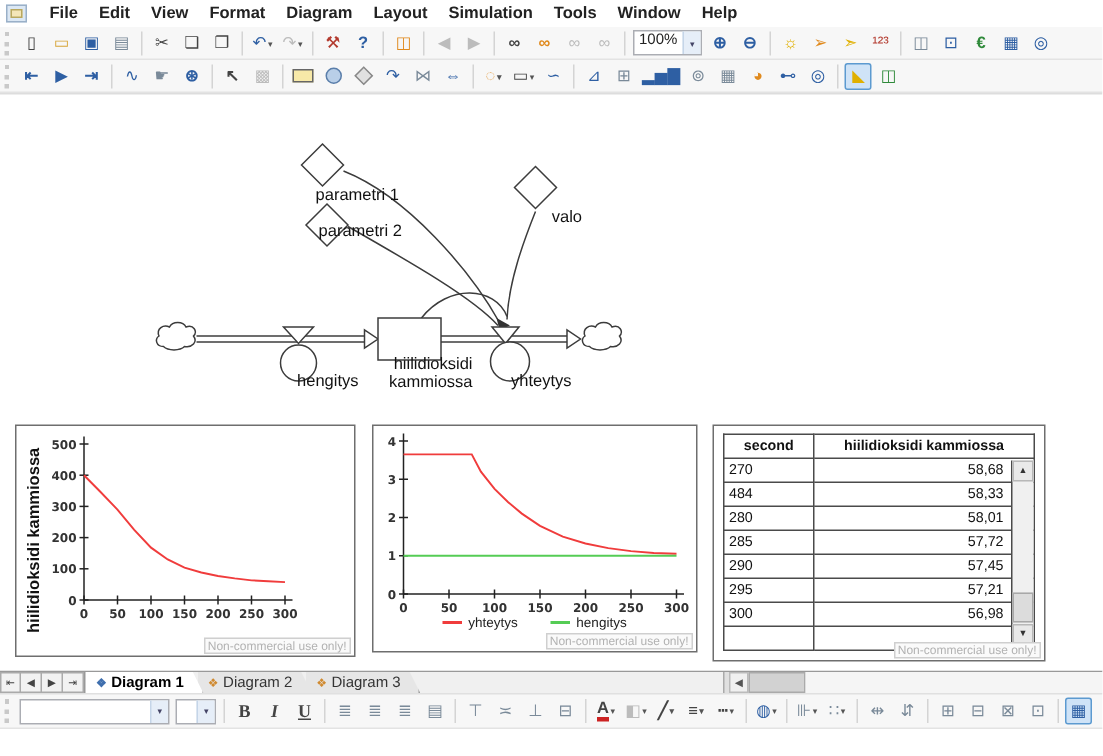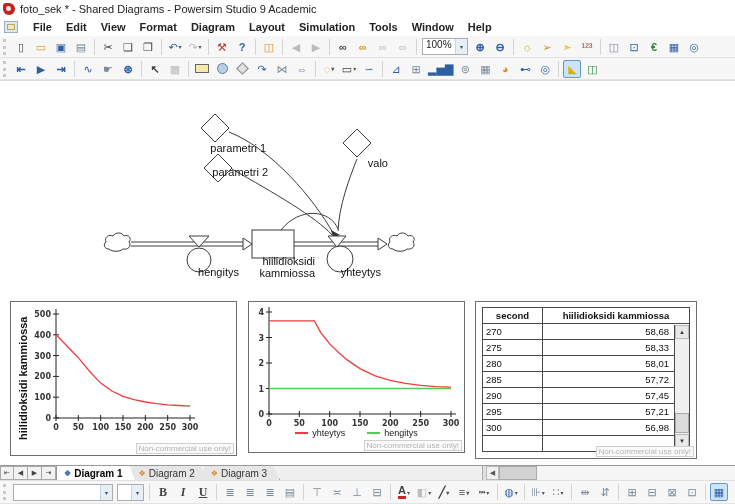--- a/index.html
+++ b/index.html
@@ -82,24 +82,20 @@
   .hs-thumb { width:38px; background:#d2d2d2; border:1px solid #aaa; }
   .hs-track { width:198px; background:#f5f5f5; }
 
   .fmt { border-top:1px solid #e0e0e0; height:24px; }
 </style>
 </head>
 <body>
 
 <div class="app">
 
-  <div class="titlebar">
-    <span class="app-ico"></span>
-    <span class="title-text">foto_sek * - Shared Diagrams - Powersim Studio 9 Academic</span>
-  </div>
 
   <div class="menubar">
     <span class="doc-ico"></span>
     <nav class="menus" id="menus"><span class="menu-item">File</span><span class="menu-item">Edit</span><span class="menu-item">View</span><span class="menu-item">Format</span><span class="menu-item">Diagram</span><span class="menu-item">Layout</span><span class="menu-item">Simulation</span><span class="menu-item">Tools</span><span class="menu-item">Window</span><span class="menu-item">Help</span></nav>
   </div>
 
   <div class="toolbar">
       <span class="handle"></span>
       <span class="tb-btn">
         <span class="ic">▯</span>
@@ -425,21 +421,21 @@
               <th class="c1">second</th>
               <th>hiilidioksidi kammiossa</th>
             </tr>
           </thead>
           <tbody>
               <tr>
                 <td class="cat">270</td>
                 <td class="num">58,68</td>
               </tr>
               <tr>
-                <td class="cat">275</td>
+                <td class="cat">484</td>
                 <td class="num">58,33</td>
               </tr>
               <tr>
                 <td class="cat">280</td>
                 <td class="num">58,01</td>
               </tr>
               <tr>
                 <td class="cat">285</td>
                 <td class="num">57,72</td>
               </tr>

